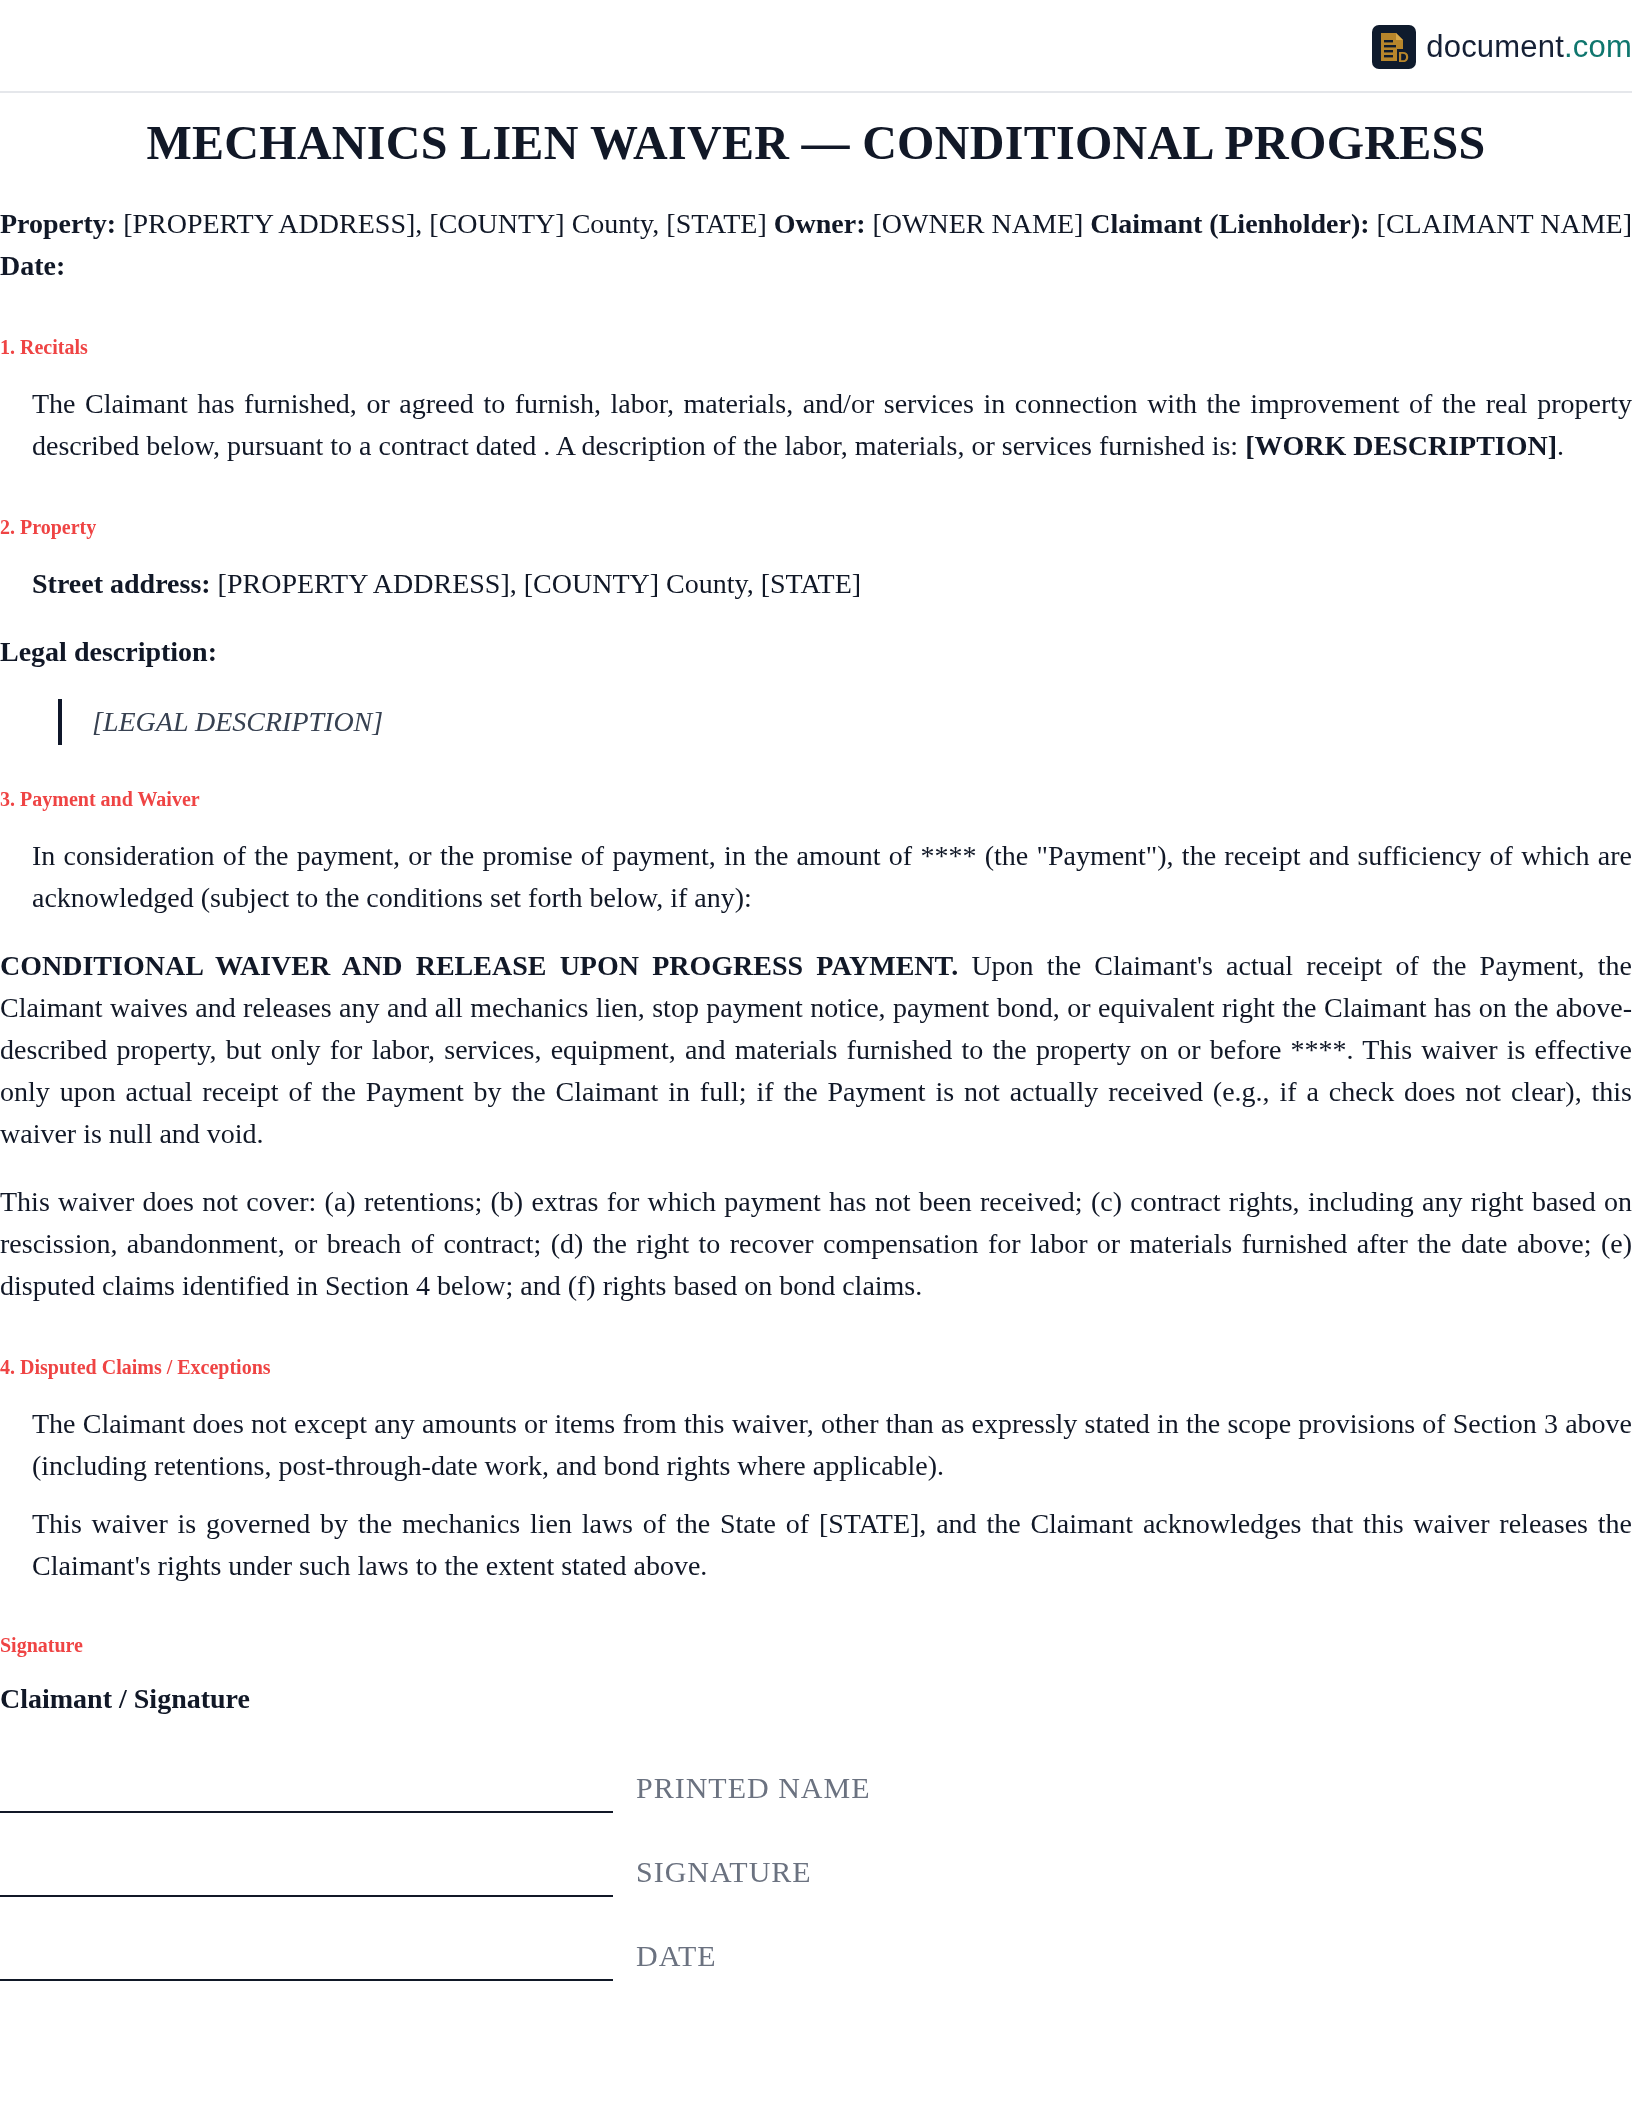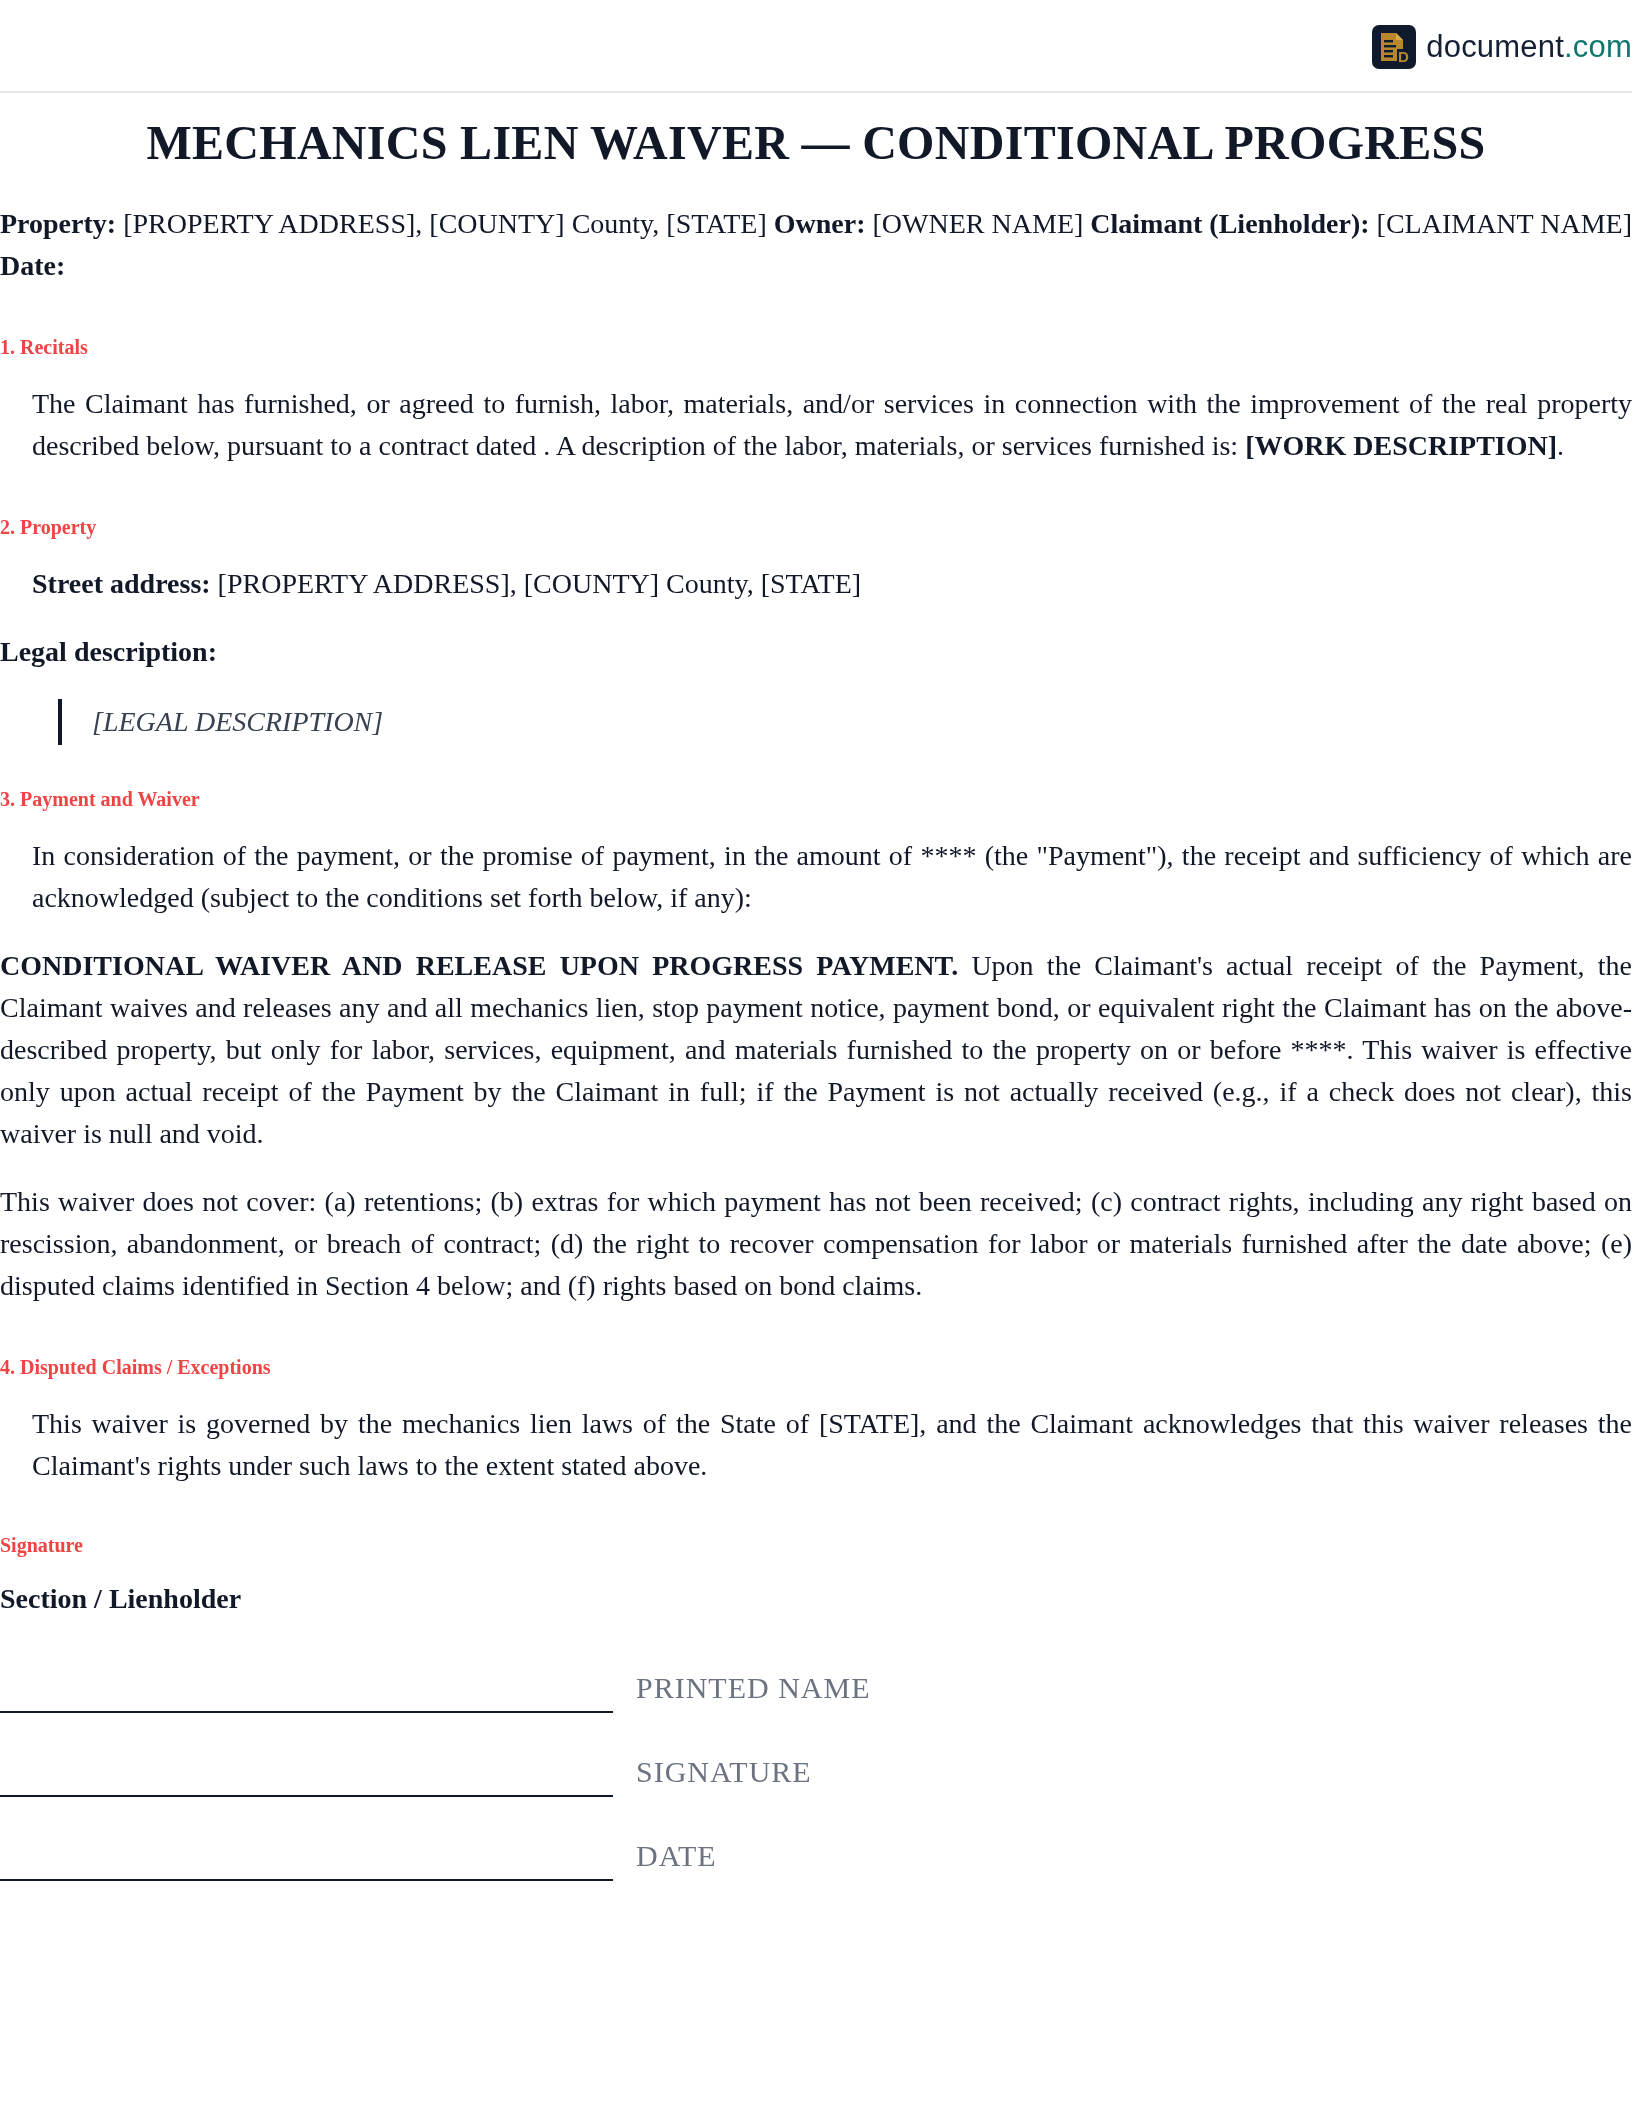--- a/index.html
+++ b/index.html
@@ -76,29 +76,30 @@
 
   <section>
     <h2 class="sec-h" style="margin-top:34px">3. Payment and Waiver</h2>
     <p class="sec-p">In consideration of the payment, or the promise of payment, in the amount of **** (the "Payment"), the receipt and sufficiency of which are acknowledged (subject to the conditions set forth below, if any):</p>
     <p class="p-gap"><b>CONDITIONAL WAIVER AND RELEASE UPON PROGRESS PAYMENT.</b><span> Upon the Claimant's actual receipt of the Payment, the Claimant waives and releases any and all mechanics lien, stop payment notice, payment bond, or equivalent right the Claimant has on the above-described property, but only for labor, services, equipment, and materials furnished to the property on or before ****. This waiver is effective only upon actual receipt of the Payment by the Claimant in full; if the Payment is not actually received (e.g., if a check does not clear), this waiver is null and void.</span></p>
     <p class="p-gap">This waiver does not cover: (a) retentions; (b) extras for which payment has not been received; (c) contract rights, including any right based on rescission, abandonment, or breach of contract; (d) the right to recover compensation for labor or materials furnished after the date above; (e) disputed claims identified in Section 4 below; and (f) rights based on bond claims.</p>
   </section>
 
   <section>
     <h2 class="sec-h">4. Disputed Claims / Exceptions</h2>
+    <p class="sec-p">The Claimant does not except any amounts or items from this waiver, other than as expressly stated in the scope provisions of Section 3 above (including retentions, post-through-date work, and bond rights where applicable).</p>
   </section>
 
   <section>
     <p class="sec-p">This waiver is governed by the mechanics lien laws of the State of [STATE], and the Claimant acknowledges that this waiver releases the Claimant's rights under such laws to the extent stated above.</p>
   </section>
 
   <section>
     <h2 class="sig-h">Signature</h2>
-    <div class="sig-sub">Section / Lienholder</div>
+    <div class="sig-sub">Claimant / Signature</div>
     <div class="sig-rows">
       <div class="sig-row">
         <div class="sig-line"></div>
         <span class="sig-label">PRINTED NAME</span>
       </div>
       <div class="sig-row">
         <div class="sig-line"></div>
         <span class="sig-label">SIGNATURE</span>
       </div>
       <div class="sig-row">

